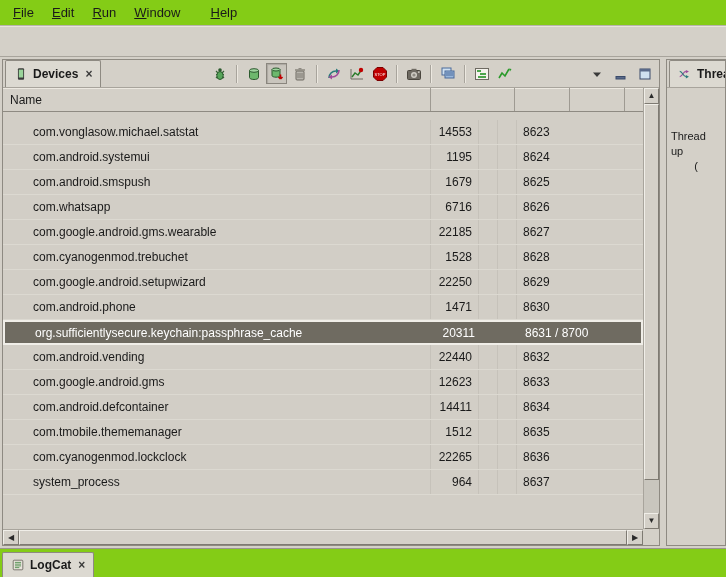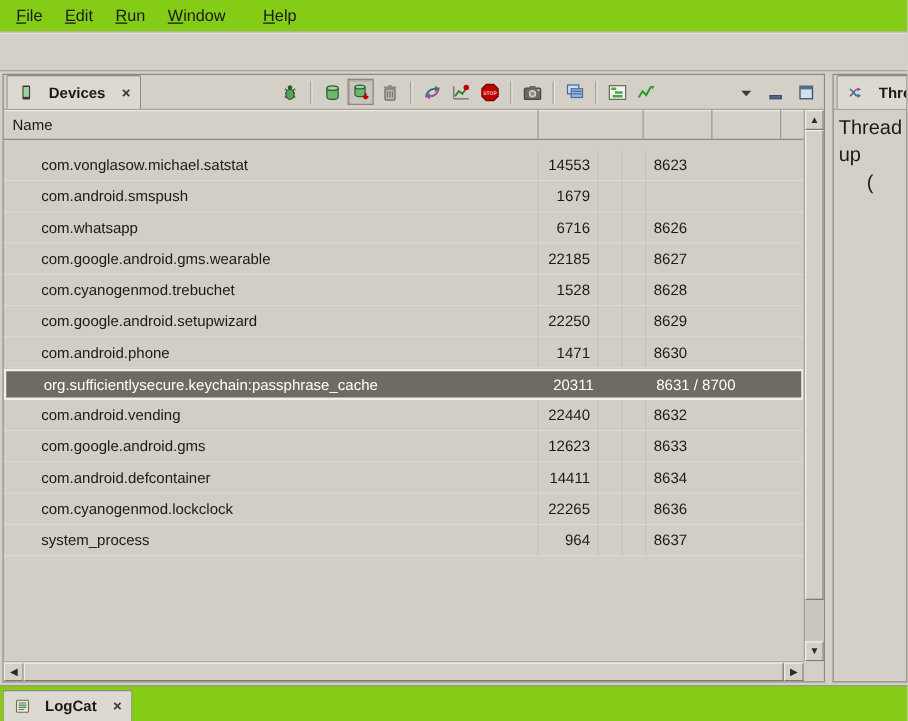--- a/index.html
+++ b/index.html
@@ -42,21 +42,21 @@
     position:absolute; left:666px; top:2px; right:0; bottom:2px;
     border:1px solid #8e8a82; background:#d4d0c8; overflow:hidden;
   }
 
   
   .panel-header {
     height:28px; display:flex; align-items:flex-end;
     background:#d4d0c8; border-bottom:1px solid #a8a49c;
   }
   .tab {
-    height:27px; display:inline-flex; align-items:center; gap:11px;
+    height:27px; display:inline-flex; align-items:center; gap:5px;
     padding:0 8px; margin-left:2px;
     background:#dcd9d1; border:1px solid #8e8a82; border-bottom:none;
     border-top-left-radius:2px; border-top-right-radius:2px;
     font-weight:bold; font-size:12px; white-space:nowrap;
   }
   .tab-close { font-weight:bold; font-size:12px; color:#3a3a3a; padding-left:2px; cursor:default; }
   .tab-icon svg { display:block; }
 
   
   .toolbar { display:flex; align-items:center; gap:2px; margin-left:108px; margin-bottom:3px; }
@@ -130,21 +130,21 @@
   .hscroll .sb-btn { width:16px; height:100%; }
   .htrack { flex:1; position:relative; }
   .hthumb {
     position:absolute; top:0; bottom:0; left:0; width:100%;
     background:#d4d0c8; border:1px solid;
     border-color:#f0eee8 #7e7a72 #7e7a72 #f0eee8;
   }
   .corner { position:absolute; right:0; bottom:0; width:16px; height:16px; background:#d4d0c8; }
 
   
-  .threads-content { padding:4px 4px; font-size:16px; line-height:22px; }
+  .threads-content { padding:4px 4px; font-size:11px; line-height:15px;margin-top:37px; }
   .threads-message div:nth-child(2) { text-align:center; }
 
   
   .bottom-bar {
     position:absolute; left:0; right:0; bottom:0; height:29px;
     background:#84cc16; border-top:1px solid #9a968e;
     display:flex; align-items:flex-end;
   }
   .bottom-bar .tab { height:25px; }
 </style>
@@ -293,24 +293,32 @@
         </div>
       <div class="t-body">
           <div class="t-row">
             <div class="c-name">com.vonglasow.michael.satstat</div>
             <div class="c-pid">14553</div>
             <div class="c-a"></div>
             <div class="c-b"></div>
             <div class="c-port">8623</div>
           </div>
           <div class="t-row">
+            <div class="c-name">com.android.systemui</div>
+            <div class="c-pid">1195</div>
+            <div class="c-a"></div>
+            <div class="c-b"></div>
+            <div class="c-port">8624</div>
+          </div>
+          <div class="t-row">
             <div class="c-name">com.android.smspush</div>
             <div class="c-pid">1679</div>
             <div class="c-a"></div>
             <div class="c-b"></div>
+            <div class="c-port">8625</div>
           </div>
           <div class="t-row">
             <div class="c-name">com.whatsapp</div>
             <div class="c-pid">6716</div>
             <div class="c-a"></div>
             <div class="c-b"></div>
             <div class="c-port">8626</div>
           </div>
           <div class="t-row">
             <div class="c-name">com.google.android.gms.wearable</div>
@@ -360,20 +368,27 @@
             <div class="c-a"></div>
             <div class="c-b"></div>
             <div class="c-port">8633</div>
           </div>
           <div class="t-row">
             <div class="c-name">com.android.defcontainer</div>
             <div class="c-pid">14411</div>
             <div class="c-a"></div>
             <div class="c-b"></div>
             <div class="c-port">8634</div>
+          </div>
+          <div class="t-row">
+            <div class="c-name">com.tmobile.thememanager</div>
+            <div class="c-pid">1512</div>
+            <div class="c-a"></div>
+            <div class="c-b"></div>
+            <div class="c-port">8635</div>
           </div>
           <div class="t-row">
             <div class="c-name">com.cyanogenmod.lockclock</div>
             <div class="c-pid">22265</div>
             <div class="c-a"></div>
             <div class="c-b"></div>
             <div class="c-port">8636</div>
           </div>
           <div class="t-row">
             <div class="c-name">system_process</div>

